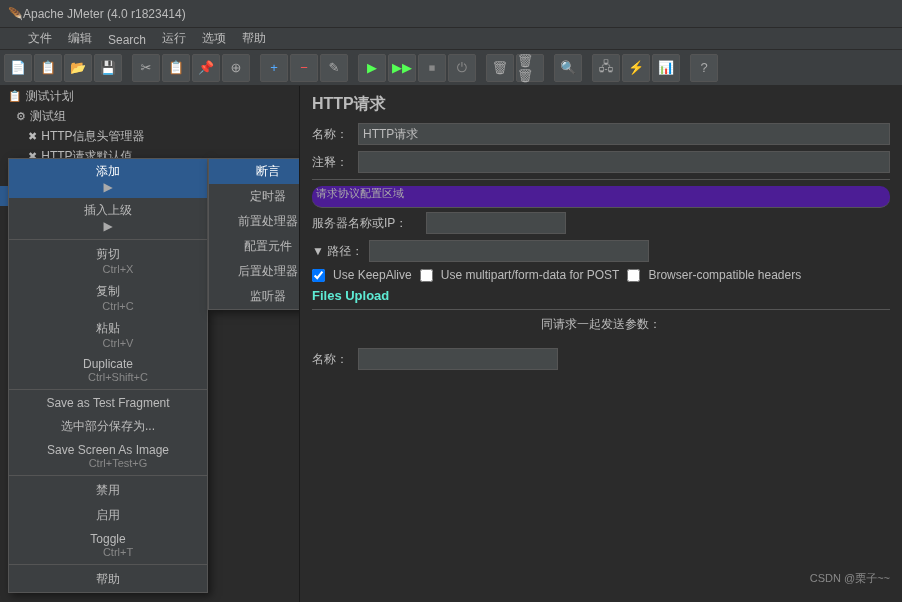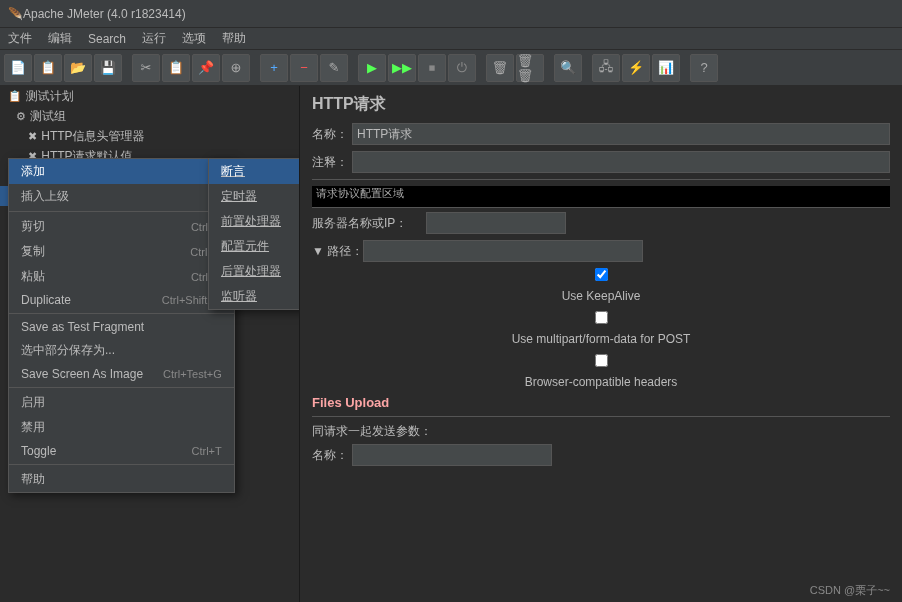--- a/index.html
+++ b/index.html
@@ -23,22 +23,22 @@
       padding: 0 8px;
       border-bottom: 1px solid #2b2b2b;
     }
     #title-bar span { color: #bbbbbb; font-size: 12px; }
 
     
     #menu-bar {
       height: 22px;
       background: #3c3f41;
       display: flex;
-      align-items: center;
-      padding: 0 0;
+      align-items: flex-end;
+      padding: 0 20px;
       border-bottom: 1px solid #2b2b2b;
     }
     .menu-item {
       padding: 2px 8px;
       color: #bbbbbb;
       font-size: 12px;
       cursor: pointer;
     }
 
     
@@ -114,20 +114,21 @@
       font-size: 12px;
       color: #bbbbbb;
     }
     .ctx-item {
       display: flex;
       align-items: center;
       justify-content: space-between;
       padding: 4px 12px;
       cursor: pointer;
       white-space: nowrap;
+      flex-direction: column;
     }
     .ctx-item.highlighted { background: #2d5a8e; color: #fff; }
     .ctx-item .shortcut { color: #888; margin-left: 20px; font-size: 11px; }
     .ctx-item .arrow { color: #aaa; }
     .ctx-sep { height: 1px; background: #555; margin: 2px 0; }
 
     
     #right-panel {
       flex: 1;
       background: #2b2b2b;
@@ -137,20 +138,21 @@
     .panel-title {
       font-size: 16px;
       color: #bbbbbb;
       margin-bottom: 8px;
       font-weight: bold;
     }
     .form-row {
       display: flex;
       align-items: center;
       margin-bottom: 6px;
+      gap: 6px;
     }
     .form-label { color: #bbbbbb; font-size: 12px; min-width: 40px; }
     .form-input {
       flex: 1;
       height: 22px;
       background: #45494a;
       border: 1px solid #555;
       color: #bbbbbb;
       padding: 0 4px;
       font-size: 12px;
@@ -177,27 +179,27 @@
     }
     .checkbox-row {
       display: flex;
       align-items: center;
       gap: 8px;
       font-size: 12px;
       color: #bbbbbb;
     }
     .section-title {
       font-size: 13px;
-      color: #fca5a5;
+      color: #5eead4;
       margin: 6px 0 4px;
       font-weight: bold;
     }
     .bottom-watermark {
       position: absolute;
-      bottom: 4px;
+      bottom: 16px;
       right: 12px;
       color: #888;
       font-size: 11px;
     }
 
     
     #add-submenu-wrapper {
       position: absolute;
       top: 0;
       left: 200px;
@@ -322,36 +324,36 @@
         </div>
         <div class="ctx-item">
           <span>选中部分保存为...</span>
         </div>
         <div class="ctx-item">
           <span>Save Screen As Image</span>
           <span class="shortcut">Ctrl+Test+G</span>
         </div>
         <div class="ctx-sep"></div>
         <div class="ctx-item">
+          <span>禁用</span>
+        </div>
+        <div class="ctx-item">
           <span>启用</span>
-        </div>
-        <div class="ctx-item">
-          <span>禁用</span>
         </div>
         <div class="ctx-item">
           <span>Toggle</span>
           <span class="shortcut">Ctrl+T</span>
         </div>
         <div class="ctx-sep"></div>
         <div class="ctx-item">
           <span>帮助</span>
         </div>
 
         <div id="add-submenu-wrapper">
-          <div id="ctx-menu" style="min-width:120px; position:relative;text-decoration:underline;">
+          <div id="ctx-menu" style="min-width:120px; position:relative;">
             <div class="ctx-item highlighted">
               <span>断言</span>
 
             </div>
             <div class="ctx-item">
               <span>定时器</span>
 
             </div>
             <div class="ctx-item">
               <span>前置处理器</span>
@@ -384,49 +386,49 @@
       <input class="form-input" value="HTTP请求" style="">
     </div>
 
     <div class="form-row">
       <label class="form-label">注释：</label>
       <input class="form-input" value="" style="">
     </div>
 
     <hr class="divider-line">
 
-    <div style="height:22px; background: #000000; border-bottom:1px solid #555; margin-bottom:4px;">
+    <div style="height:22px; background: #4c1d95; border-bottom:1px solid #555; margin-bottom:4px;border-radius:10px;">
       <span style="color:#aaa; font-size:11px; padding-left:4px;">请求协议配置区域</span>
     </div>
 
     <div class="server-row">
       <label class="server-label">服务器名称或IP：</label>
       <input class="server-input" value="" style="">
       <span style="flex:1;"></span>
     </div>
 
     <div class="form-row">
       <label class="form-label">▼ 路径：</label>
       <input class="form-input" value="" style="max-width: 280px;">
     </div>
 
-    <div class="checkbox-row" style="margin: 6px 0; flex-direction: column;">
+    <div class="checkbox-row" style="margin: 6px 0;">
       <input type="checkbox" checked="" style="">
       <span>Use KeepAlive</span>
       <input type="checkbox" style="">
       <span>Use multipart/form-data for POST</span>
       <input type="checkbox" style="">
       <span>Browser-compatible headers</span>
     </div>
 
     <div class="section-title">Files Upload</div>
 
     <hr class="divider-line">
 
-    <div style="display:flex; justify-content:flex-start; margin-bottom:4px;">
+    <div style="display:flex; justify-content:center; margin-bottom:15px;">
       <span style="color:#bbbbbb; font-size:12px;">同请求一起发送参数：</span>
     </div>
 
     <div class="form-row">
       <label class="form-label">名称：</label>
       <input class="form-input" value="" style="max-width: 200px;">
     </div>
   </div>
 </div>
 

